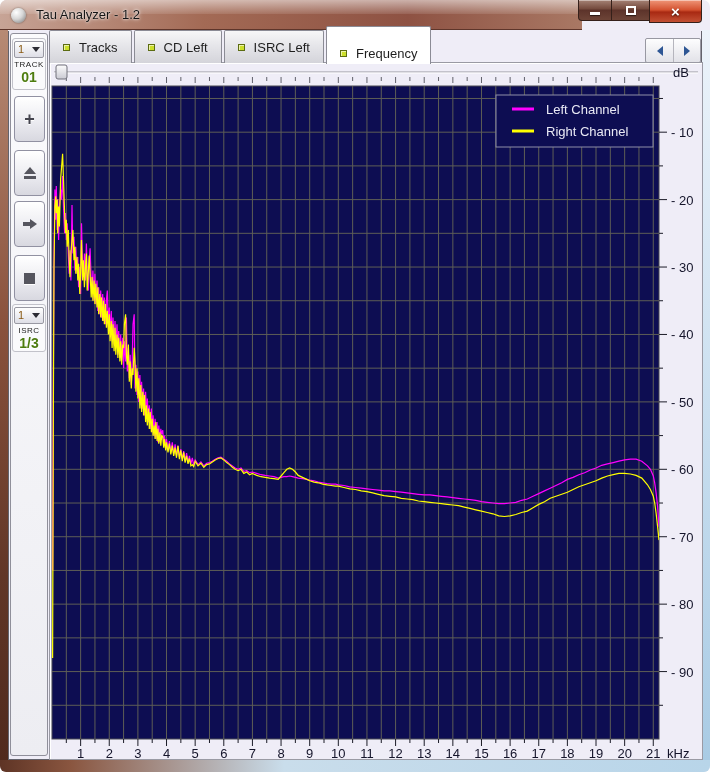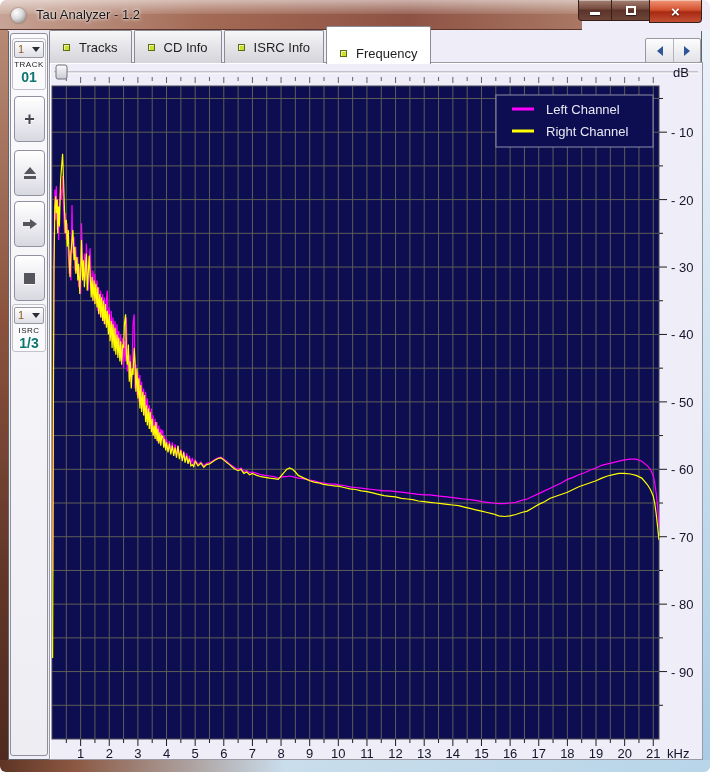--- a/index.html
+++ b/index.html
@@ -67,21 +67,21 @@
   .cg-track{top:4px;height:52px;}
   .cg-index{top:270px;height:48px;}
   .combo{
     height:17px;background:linear-gradient(#ffffff,#dedee6);
     border:1px solid #9898a2;border-radius:2px;
     display:flex;align-items:center;justify-content:space-between;padding:0 3px;
   }
   .combo-val{font-size:11px;color:#8a5a14;line-height:1;}
   .tri-down{width:0;height:0;border-left:4px solid transparent;border-right:4px solid transparent;border-top:5px solid #2c2c34;}
   .label-small{margin-top:2px;text-align:center;font-size:8px;font-weight:normal;letter-spacing:.5px;color:#1c1c1c;}
-  .value-blue{text-align:center;font-size:14px;font-weight:bold;color:#0f766e;text-shadow:0 1px 0 #fff;}
+  .value-blue{text-align:center;font-size:14px;font-weight:bold;color:#4d7c0f;text-shadow:0 1px 0 #fff;}
   .side-btn{
     position:absolute;left:3px;width:31px;height:46px;
     border:1px solid #9191a2;border-radius:4px;
     background:linear-gradient(#ffffff,#ececf1 55%,#d8d8e0);
     box-shadow:inset 0 1px 0 #fff;
     display:flex;flex-direction:column;align-items:center;justify-content:center;
   }
   .sb-1{top:62px;}.sb-2{top:116px;}.sb-3{top:167px;}.sb-4{top:221px;}
   .glyph-plus{font-size:18px;font-weight:bold;color:#45454f;line-height:1;text-shadow:0 1px 0 #fff;}
   .eject-tri{width:0;height:0;border-left:6px solid transparent;border-right:6px solid transparent;border-bottom:7px solid #55555e;}
@@ -188,25 +188,25 @@
       </div>
     </div>
 
     <div class="tabbar">
       <div class="tab">
         <span class="tab-icon"></span>
         <span>Tracks</span>
       </div>
       <div class="tab">
         <span class="tab-icon"></span>
-        <span>CD Info</span>
+        <span>CD Left</span>
       </div>
       <div class="tab">
         <span class="tab-icon"></span>
-        <span>ISRC Info</span>
+        <span>ISRC Left</span>
       </div>
       <div class="tab active">
         <span class="tab-icon"></span>
         <span>Frequency</span>
       </div>
       <div class="tab-scroll">
         <button class="tsb">
           <span class="tri-left"></span>
         </button>
         <button class="tsb">

